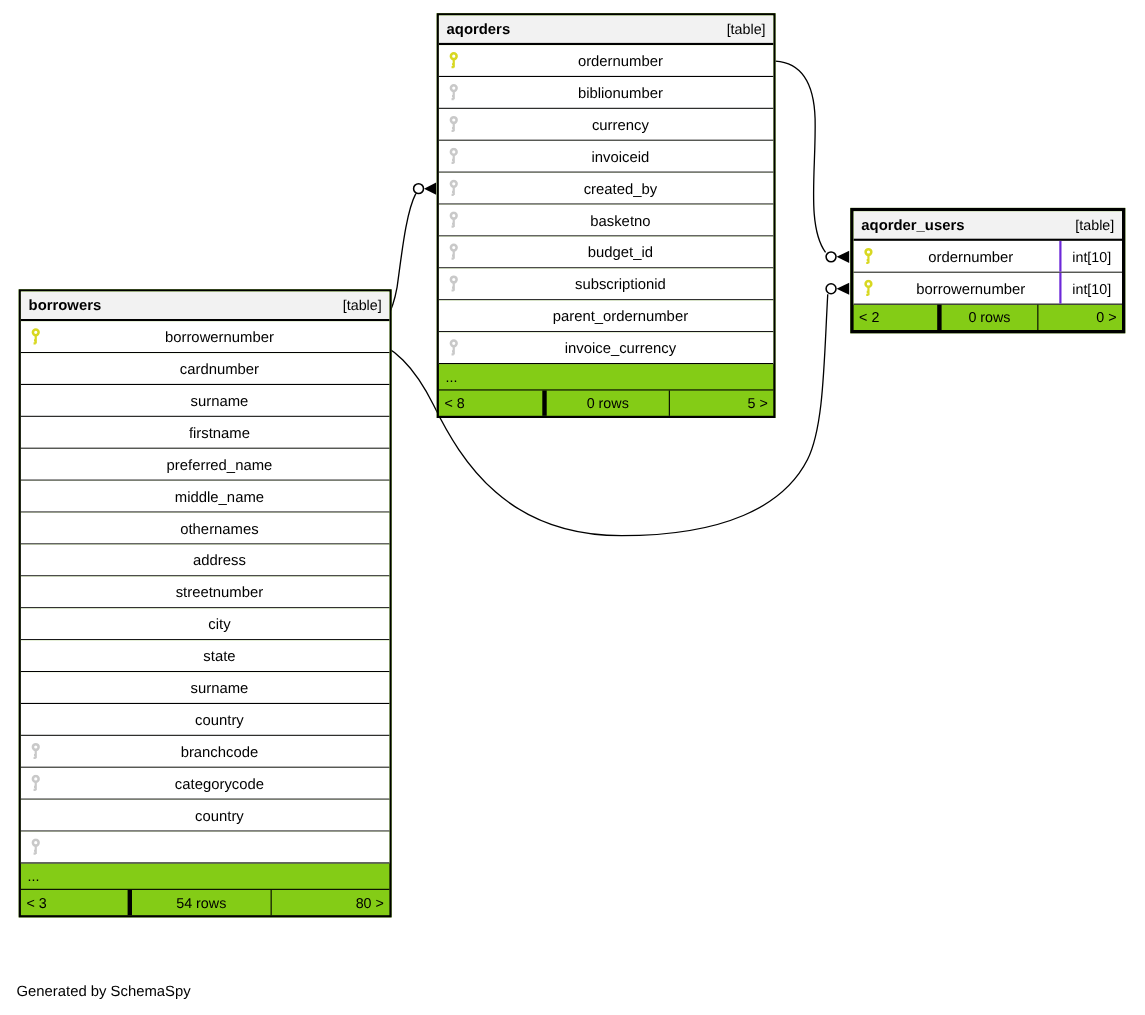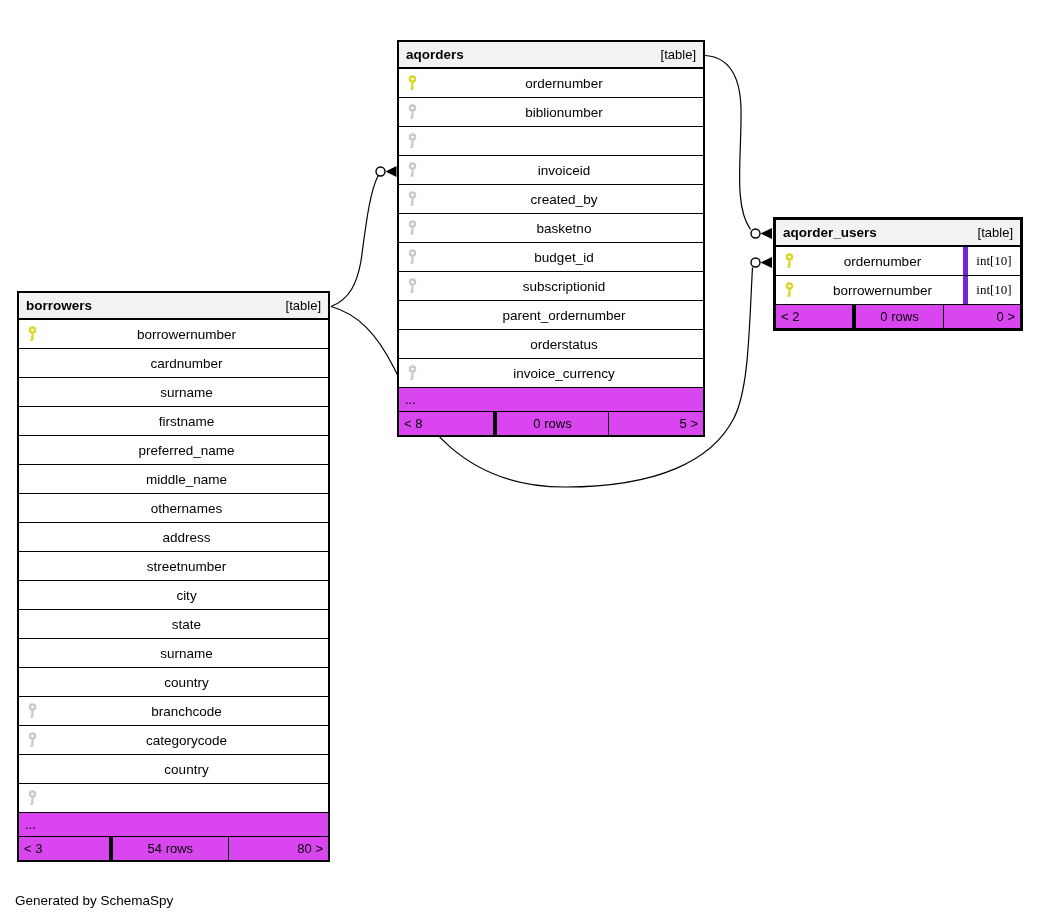--- a/index.html
+++ b/index.html
@@ -8,45 +8,45 @@
     background:#ffffff; color:#000;
     font-family:"Liberation Sans", sans-serif;
     overflow:hidden;
   }
   svg.overlay { position:absolute; left:0; top:0; z-index:0; }
   svg.overlay path { fill:none; stroke:#000; stroke-width:1.2px; }
   svg.overlay circle.odot { fill:#fff; stroke:#000; stroke-width:1.4px; }
   svg.overlay polygon.arrow { fill:#000; stroke:none; }
 
   .dbtable {
-    position:absolute; background:#d946ef; border:2px solid #000;
-    box-sizing:border-box; z-index:1;margin-top:28px;
+    position:absolute; background:#84cc16; border:2px solid #000;
+    box-sizing:border-box; z-index:1;
   }
   #t-aqorders      { left:397px; top:12px;  width:308px; }
-  #t-borrowers     { left:17px;  top:263px; width:313px; }
+  #t-borrowers     { left:17px;  top:263px; width:339px; }
   #t-aqorder_users { left:773px; top:189px; width:250px; border-width:3px; }
 
   .thead {
     height:27px; box-sizing:border-box; border-bottom:2px solid #000;
     background:#f2f2f2; display:flex; align-items:center;
     justify-content:space-between; padding:0 7px;
   }
   .tname { font-weight:bold; font-size:13.5px; }
   .ttag  { font-size:13px; }
 
   .trow {
     height:29px; box-sizing:border-box; border-bottom:1px solid #000;
     display:flex; align-items:center; font-size:13.5px; background:#fff;
   }
   .keycell { flex:0 0 26px; display:flex; align-items:center; justify-content:center; }
   .cname   { flex:1 1 auto; white-space:nowrap;text-align:center; }
   .ctype   {
     flex:0 0 57px; align-self:stretch; box-sizing:border-box;
-    border-left:5px solid #6d28d9; display:flex; align-items:center;
-    justify-content:center; font-size:13px;font-family:Liberation Serif, serif;
+    border-left:2px solid #6d28d9; display:flex; align-items:center;
+    justify-content:center; font-size:13px;
   }
 
   .tdots {
     height:24px; box-sizing:border-box; border-bottom:1px solid #000;
     display:flex; align-items:center; padding-left:6px; font-size:13px;
   }
   .tfoot { height:23px; display:flex; font-size:13px; }
   .tfoot .fl {
     box-sizing:border-box; display:flex; align-items:center;
     padding-left:5px; flex:0 0 31%;
@@ -108,20 +108,21 @@
         </span>
         <span class="cname">biblionumber</span>
       </div>
       <div class="trow">
         <span class="keycell">
           <svg width="11" height="16" viewBox="0 0 11 16">
             <circle cx="5.5" cy="4.1" r="2.6" fill="none" stroke="#c9c9c9" stroke-width="2.3"></circle>
             <path d="M5.5 6.8 V14.3 M5.5 14.1 H3.5 M5.5 11.4 H3.9" fill="none" stroke="#c9c9c9" stroke-width="2"></path>
           </svg>
         </span>
+        <span class="cname">currency</span>
       </div>
       <div class="trow">
         <span class="keycell">
           <svg width="11" height="16" viewBox="0 0 11 16">
             <circle cx="5.5" cy="4.1" r="2.6" fill="none" stroke="#c9c9c9" stroke-width="2.3"></circle>
             <path d="M5.5 6.8 V14.3 M5.5 14.1 H3.5 M5.5 11.4 H3.9" fill="none" stroke="#c9c9c9" stroke-width="2"></path>
           </svg>
         </span>
         <span class="cname">invoiceid</span>
       </div>
@@ -157,24 +158,20 @@
           <svg width="11" height="16" viewBox="0 0 11 16">
             <circle cx="5.5" cy="4.1" r="2.6" fill="none" stroke="#c9c9c9" stroke-width="2.3"></circle>
             <path d="M5.5 6.8 V14.3 M5.5 14.1 H3.5 M5.5 11.4 H3.9" fill="none" stroke="#c9c9c9" stroke-width="2"></path>
           </svg>
         </span>
         <span class="cname">subscriptionid</span>
       </div>
       <div class="trow">
         <span class="keycell"></span>
         <span class="cname">parent_ordernumber</span>
-      </div>
-      <div class="trow">
-        <span class="keycell"></span>
-        <span class="cname">orderstatus</span>
       </div>
       <div class="trow">
         <span class="keycell">
           <svg width="11" height="16" viewBox="0 0 11 16">
             <circle cx="5.5" cy="4.1" r="2.6" fill="none" stroke="#c9c9c9" stroke-width="2.3"></circle>
             <path d="M5.5 6.8 V14.3 M5.5 14.1 H3.5 M5.5 11.4 H3.9" fill="none" stroke="#c9c9c9" stroke-width="2"></path>
           </svg>
         </span>
         <span class="cname">invoice_currency</span>
       </div>

